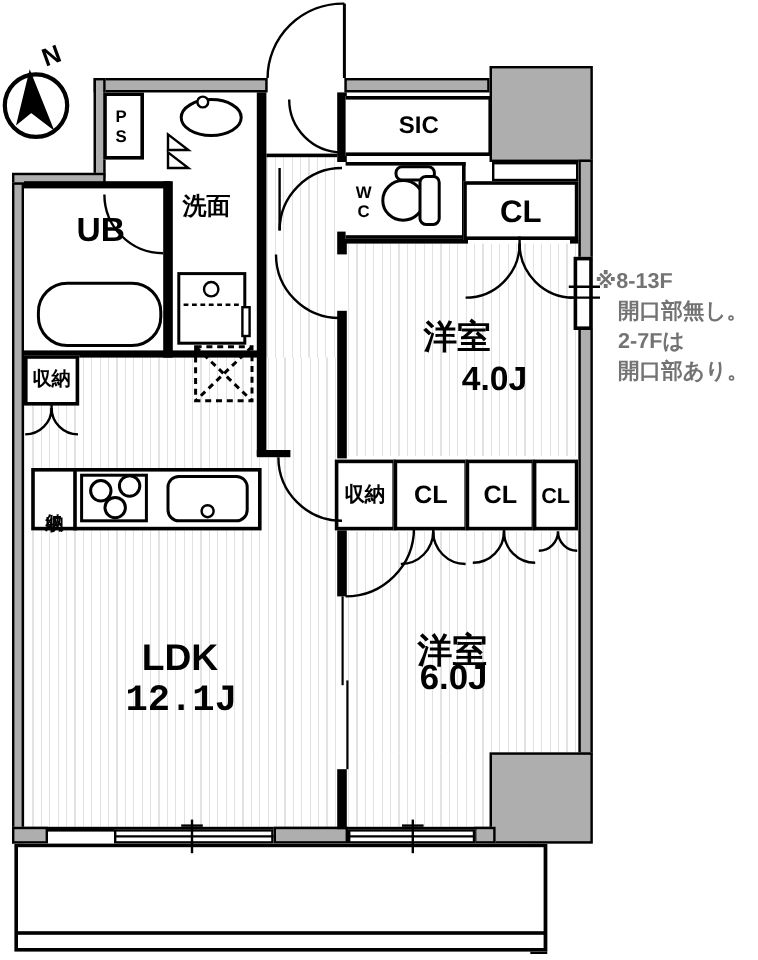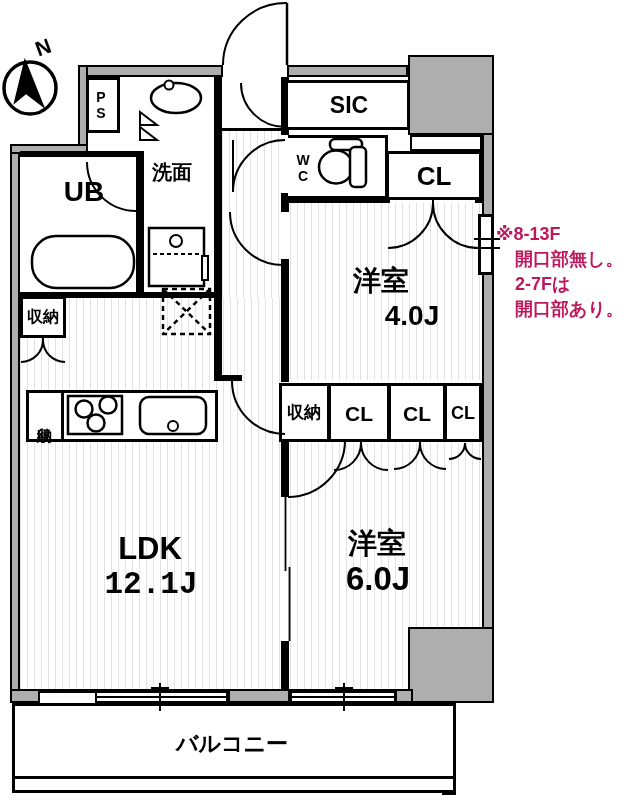--- a/index.html
+++ b/index.html
@@ -12,21 +12,21 @@
   
   .r{position:absolute;background:#fff;border:3px solid #000;box-sizing:border-box;}
   .r2{position:absolute;background:#fff;border:2px solid #000;box-sizing:border-box;}
   
   .f{position:absolute;background:repeating-linear-gradient(90deg,#e2e2e2 0 1px,#ffffff 1px 7px);}
   .lab{position:absolute;transform:translate(-50%,-50%);color:#000;font-weight:700;
        white-space:nowrap;line-height:1;z-index:6;}
   .vtext{writing-mode:vertical-rl;text-orientation:upright;line-height:1;}
   #doors{position:absolute;left:0;top:0;z-index:5;pointer-events:none;}
   .note{position:absolute;left:496px;top:222px;font-size:18px;font-weight:700;
-        line-height:25px;color:#be185d;z-index:6;}
+        line-height:25px;color:#737373;z-index:6;}
   .note .indent{padding-left:19px;}
   .zf{z-index:1}.zw{z-index:2}.zb{z-index:3}.zr{z-index:4}
 </style>
 </head>
 <body>
 
 <div id="stage">
 
   <div class="f zf" style="left:222px;top:131px;width:59px;height:249px;"></div>
   <div class="f zf" style="left:290px;top:203px;width:190px;height:177px;"></div>
@@ -180,36 +180,35 @@
         <line x1="474" y1="239" x2="500" y2="239"></line>
         <line x1="474" y1="248" x2="500" y2="248"></line>
       </g>
     </g>
   </svg>
 
   <div class="lab" style="left:43px;top:47px;font-size:21px;transform:translate(-50%,-50%) rotate(-20deg);">N</div>
   <div class="lab vtext" style="left:101px;top:105px;font-size:14px;">PS</div>
   <div class="lab" style="left:172px;top:172px;font-size:20px;">洗面</div>
   <div class="lab" style="left:84px;top:192px;font-size:28px;">UB</div>
-  <div class="lab" style="left:349px;top:105px;font-size:23px;">SIC</div>
+  <div class="lab" style="left:349px;top:105px;font-size:20px;">SIC</div>
   <div class="lab vtext" style="left:303px;top:168px;font-size:14px;">WC</div>
   <div class="lab" style="left:434px;top:176px;font-size:26px;">CL</div>
   <div class="lab" style="left:381px;top:281px;font-size:28px;">洋室</div>
   <div class="lab" style="left:380px;top:316px;font-size:28px;margin-left:32px;">4.0J</div>
   <div class="lab" style="left:304px;top:412px;font-size:17px;">収納</div>
   <div class="lab" style="left:359px;top:413px;font-size:21px;">CL</div>
   <div class="lab" style="left:417px;top:413px;font-size:21px;">CL</div>
   <div class="lab" style="left:463px;top:413px;font-size:18px;">CL</div>
   <div class="lab" style="left:43px;top:317px;font-size:16px;">収納</div>
   <div class="lab vtext" style="left:45px;top:416px;font-size:15px;">収納</div>
   <div class="lab" style="left:150px;top:548px;font-size:31px;">LDK</div>
   <div class="lab" style="left:151px;top:584px;font-size:31px;font-family:Liberation Mono, monospace;">12.1J</div>
   <div class="lab" style="left:377px;top:543px;font-size:29px;">洋室</div>
-  <div class="lab" style="left:378px;top:578px;font-size:33px;">6.0J</div>
-  <div class="lab" style="left:232px;top:744px;font-size:22px;">バルコニー</div>
+  <div class="lab" style="left:378px;top:566px;font-size:29px;">6.0J</div>
 
   <div class="note">
     <div>※8-13F</div>
     <div class="indent">開口部無し。</div>
     <div class="indent">2-7Fは</div>
     <div class="indent">開口部あり。</div>
   </div>
 
 </div>
 

